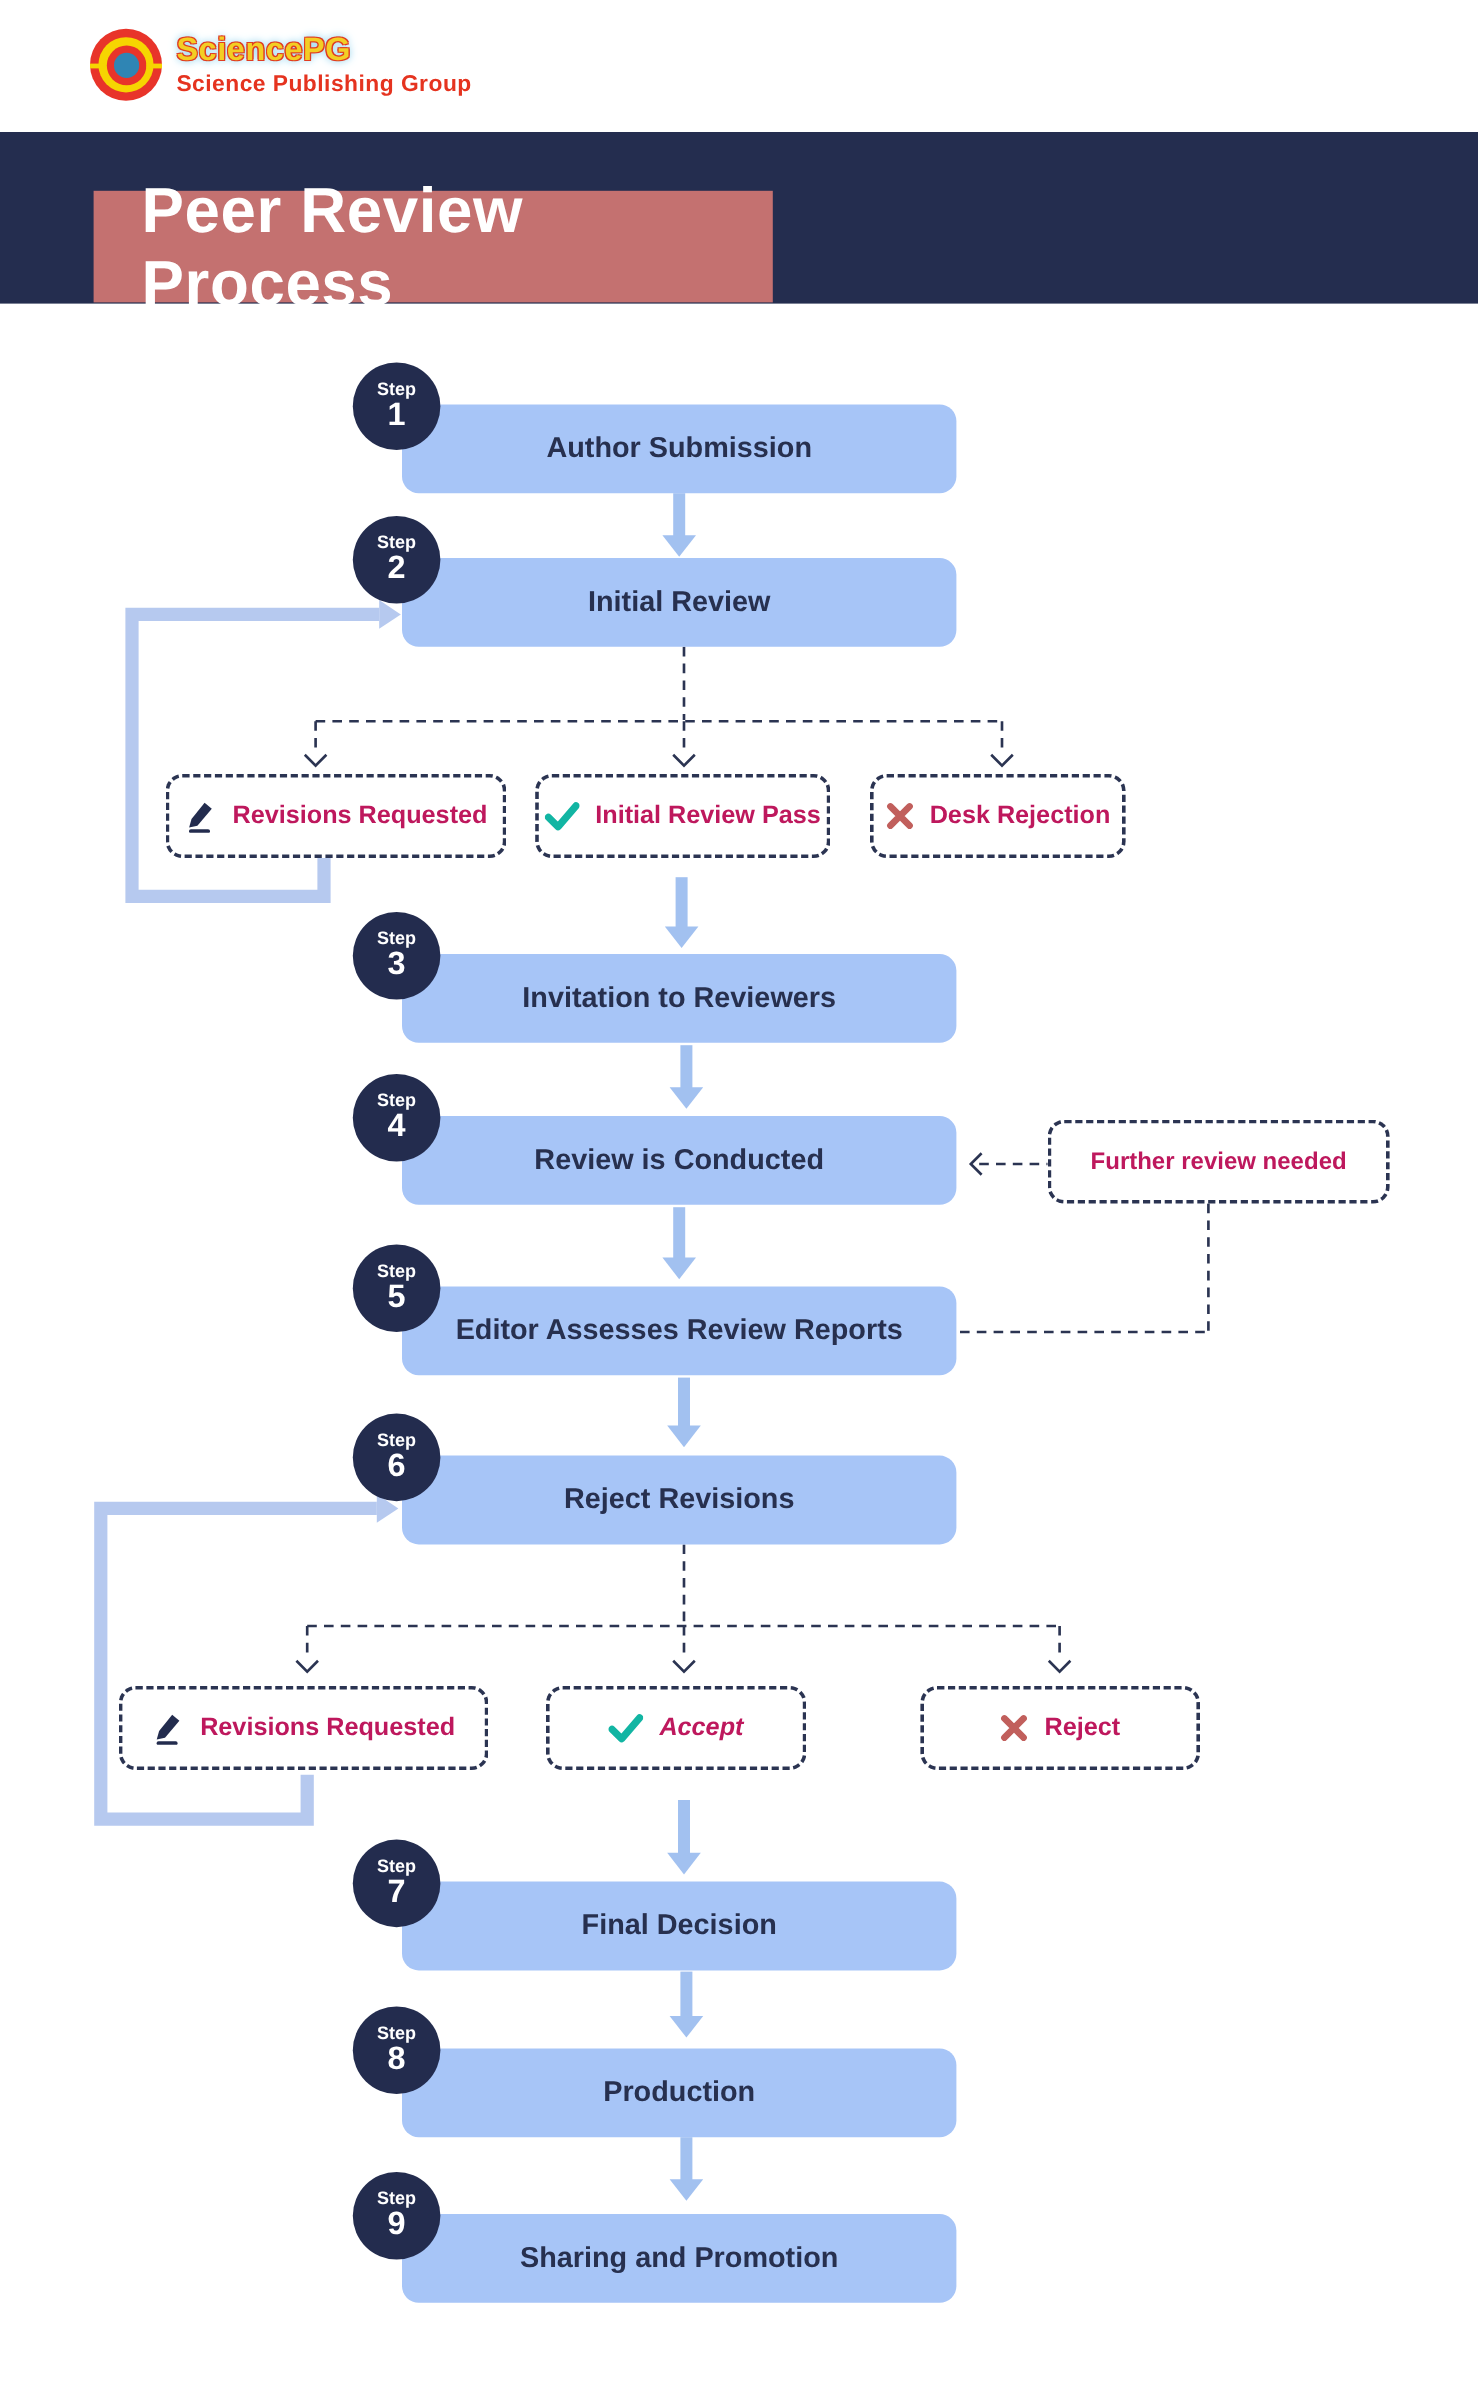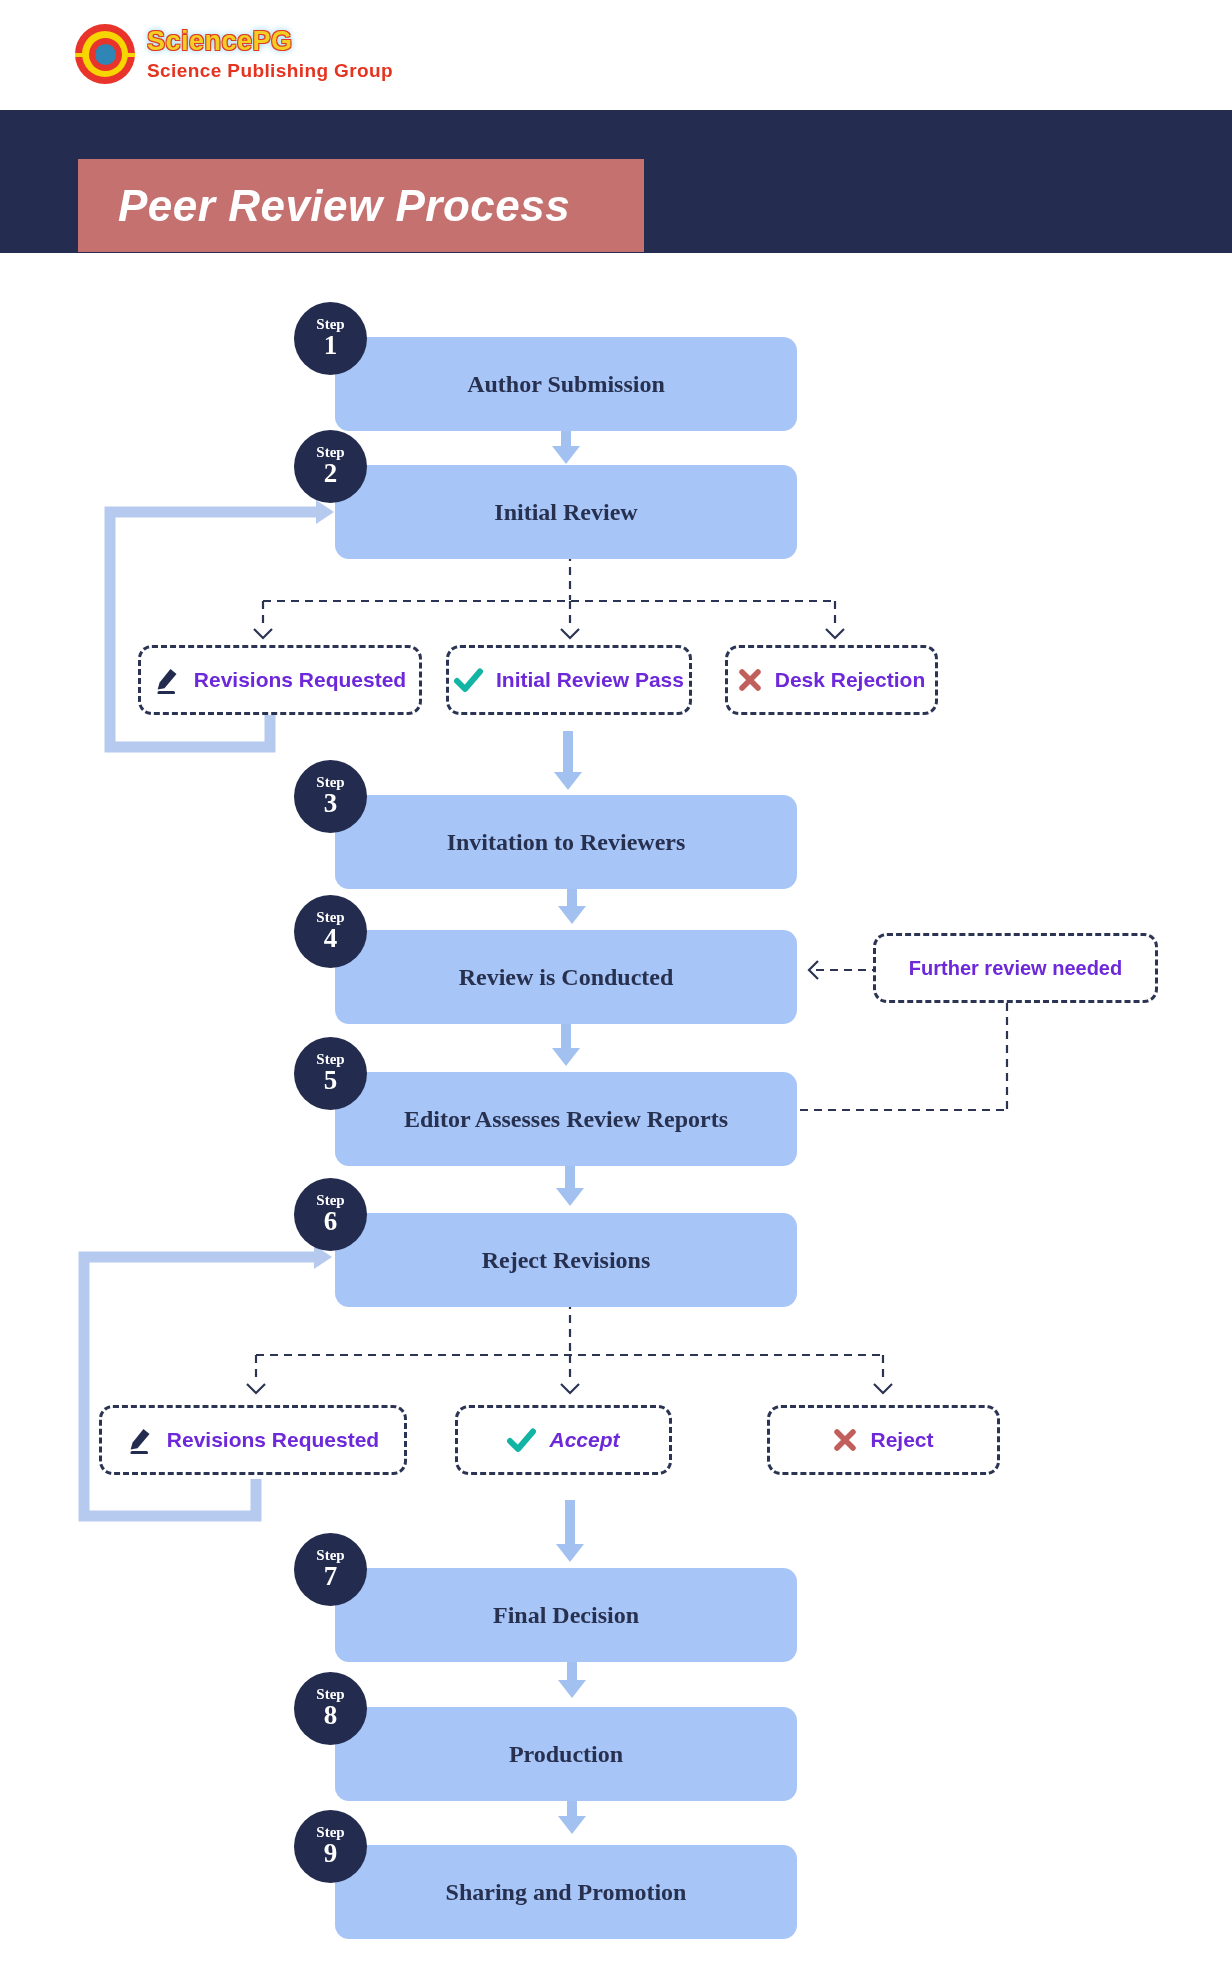--- a/index.html
+++ b/index.html
@@ -20,43 +20,43 @@
   .logo-name{
     font-size:27px;font-weight:bold;letter-spacing:0.5px;color:#f3ce24;
     text-shadow:-1px -1px 0 #e03c22, 1px -1px 0 #e03c22, -1px 1px 0 #e03c22, 1px 1px 0 #e03c22, 0 0 6px #9bd7ee, 0 0 9px #9bd7ee;
   }
   .logo-tagline{font-size:19px;font-weight:bold;color:#e5331f;margin-top:3px;letter-spacing:0.4px;}
   .navy-band{position:absolute;left:0;top:110px;width:1232px;height:143px;background:#242d4f;}
   .title-box{
     position:absolute;left:78px;top:159px;width:566px;height:93px;background:#c47170;
     display:flex;align-items:center;box-sizing:border-box;padding-left:40px;
   }
-  .title-text{font-size:44px;font-weight:bold;color:#ffffff;letter-spacing:0.5px;font-style:italic;}
+  .title-text{font-size:53px;font-weight:bold;color:#ffffff;letter-spacing:0.5px;}
 
   
   .step-box{
-    position:absolute;left:335px;width:462px;height:94px;background:#a7c5f7;border-radius:14px;
+    position:absolute;left:335px;width:462px;height:74px;background:#a7c5f7;border-radius:14px;
     display:flex;align-items:center;justify-content:center;
-    font-size:24px;font-weight:bold;color:#27304f;font-family:Liberation Serif, serif;
+    font-size:24px;font-weight:bold;color:#27304f;
   }
   #s1{top:337px} #s2{top:465px} #s3{top:795px} #s4{top:930px} #s5{top:1072px}
   #s6{top:1213px} #s7{top:1568px} #s8{top:1707px} #s9{top:1845px}
   .badge{
     position:absolute;left:-41px;top:-35px;width:73px;height:73px;border-radius:50%;
     background:#232c4e;color:#fff;display:flex;flex-direction:column;align-items:center;justify-content:center;
     line-height:1.02;
   }
   .badge-word{font-size:15px;font-weight:bold;}
   .badge-num{font-size:27px;font-weight:bold;}
 
   
   .branch{
     position:absolute;height:70px;border:3px dashed #2b3452;border-radius:14px;background:#ffffff;
     display:flex;align-items:center;justify-content:center;gap:13px;box-sizing:border-box;
-    font-size:21px;font-weight:bold;color:#6d28d9;
+    font-size:21px;font-weight:bold;color:#be185d;
   }
   #b11{left:138px;top:645px;width:284px;}
   #b12{left:446px;top:645px;width:246px;}
   #b13{left:725px;top:645px;width:213px;}
   #b21{left:99px;top:1405px;width:308px;}
   #b22{left:455px;top:1405px;width:217px;font-style:italic;}
   #b23{left:767px;top:1405px;width:233px;}
   #note{left:873px;top:933px;width:285px;height:70px;font-size:20px;border-radius:14px;}
   .icon{display:flex;align-items:center;justify-content:center;}
 

